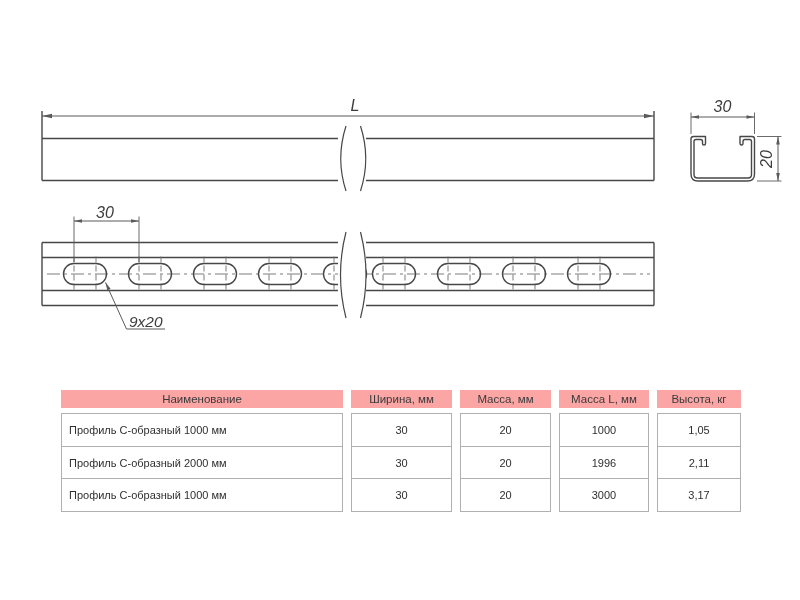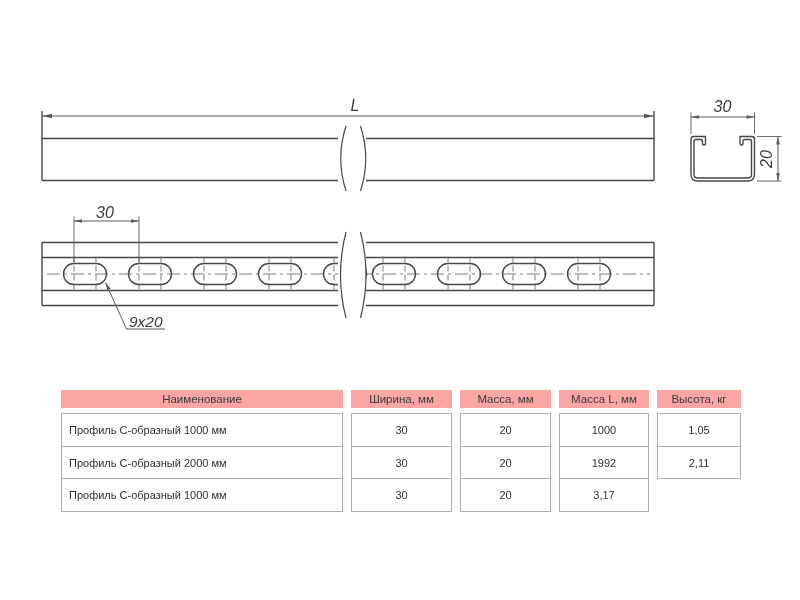--- a/index.html
+++ b/index.html
@@ -157,21 +157,22 @@
 
     <div class="bcell rowtop name">Профиль С-образный 1000 мм</div>
     <div class="bcell rowtop">30</div>
     <div class="bcell rowtop">20</div>
     <div class="bcell rowtop">1000</div>
     <div class="bcell rowtop">1,05</div>
 
     <div class="bcell name">Профиль С-образный 2000 мм</div>
     <div class="bcell">30</div>
     <div class="bcell">20</div>
-    <div class="bcell">1992</div>
+    <div class="bcell">1996</div>
     <div class="bcell">2,11</div>
 
     <div class="bcell name">Профиль С-образный 1000 мм</div>
     <div class="bcell">30</div>
     <div class="bcell">20</div>
+    <div class="bcell">3000</div>
     <div class="bcell">3,17</div>
   </div>
 </div>
 
 </body></html>

